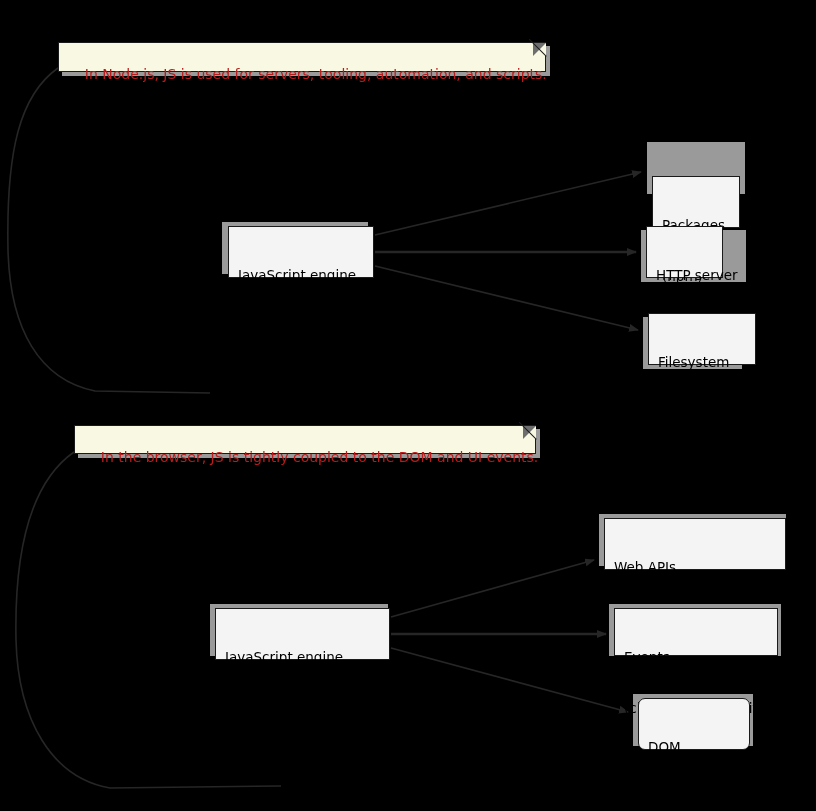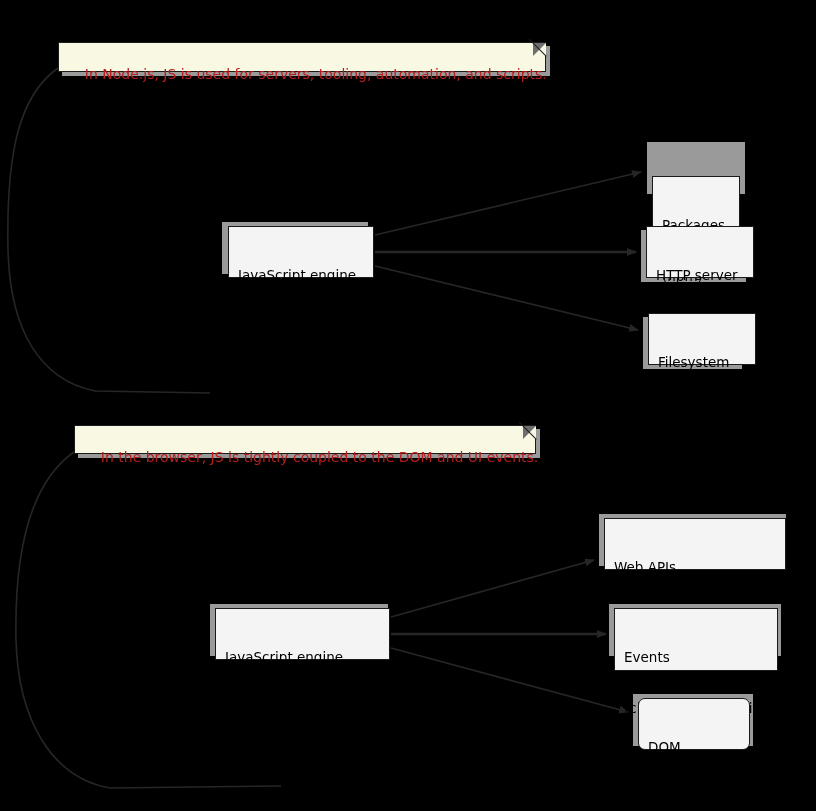--- a/index.html
+++ b/index.html
@@ -144,21 +144,21 @@
     <span class="ln">(V8)</span>
   </div>
 
   <div class="shadow" style="left:647px; top:142px; width:98px; height:52px;"></div>
   <div class="node" style="left:652px; top:138px; width:88px; height:52px;margin-top:38px;">
     <span class="ln">Packages</span>
     <span class="ln">(npm)</span>
   </div>
 
   <div class="shadow" style="left:641px; top:230px; width:105px; height:52px;"></div>
-  <div class="node" style="left:646px; top:226px; width:108px; height:52px;">
+  <div class="node" style="left:646px; top:226px; width:77px; height:52px;">
     <span class="ln">HTTP server</span>
     <span class="ln">(APIs)</span>
   </div>
 
   <div class="shadow" style="left:643px; top:317px; width:99px; height:52px;"></div>
   <div class="node" style="left:648px; top:313px; width:108px; height:52px;">
     <span class="ln">Filesystem</span>
     <span class="ln">(fs)</span>
   </div>
 
@@ -168,21 +168,21 @@
     <span class="ln">(V8/SpiderMonkey/...)</span>
   </div>
 
   <div class="shadow" style="left:599px; top:514px; width:187px; height:52px;"></div>
   <div class="node" style="left:604px; top:518px; width:182px; height:52px;">
     <span class="ln">Web APIs</span>
     <span class="ln">(fetch, timers, storage)</span>
   </div>
 
   <div class="shadow" style="left:609px; top:604px; width:172px; height:52px;"></div>
-  <div class="node" style="left:614px; top:608px; width:164px; height:63px;">
+  <div class="node" style="left:614px; top:608px; width:164px; height:48px;">
     <span class="ln">Events</span>
     <span class="ln">(click, input, submit)</span>
   </div>
 
   <div class="shadow" style="left:633px; top:694px; width:120px; height:52px;"></div>
   <div class="node" style="left:638px; top:698px; width:112px; height:52px;border-radius:7px;">
     <span class="ln">DOM</span>
     <span class="ln">(HTML nodes)</span>
   </div>
 

